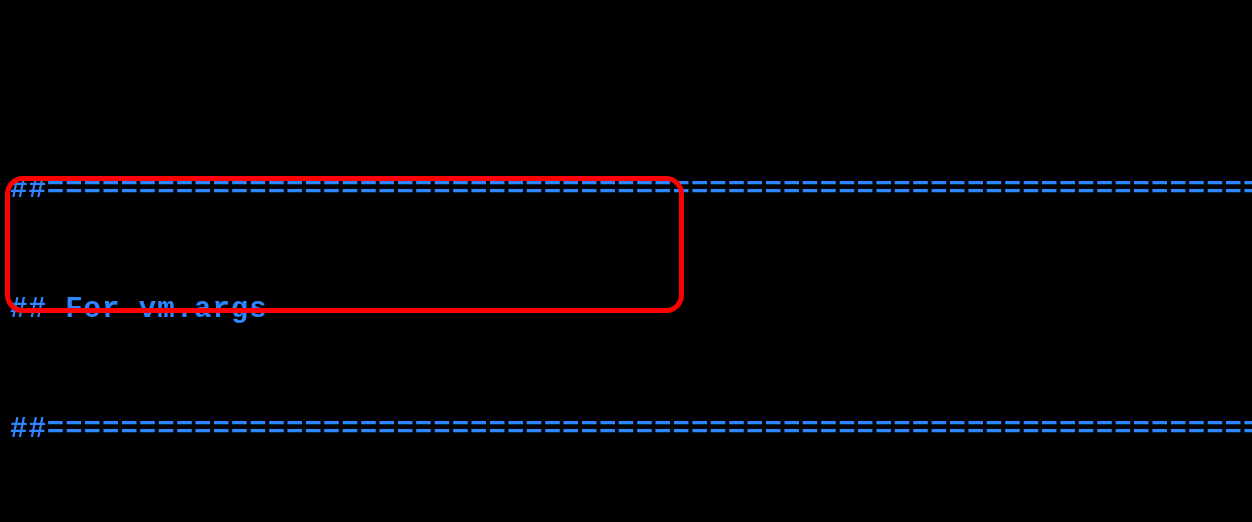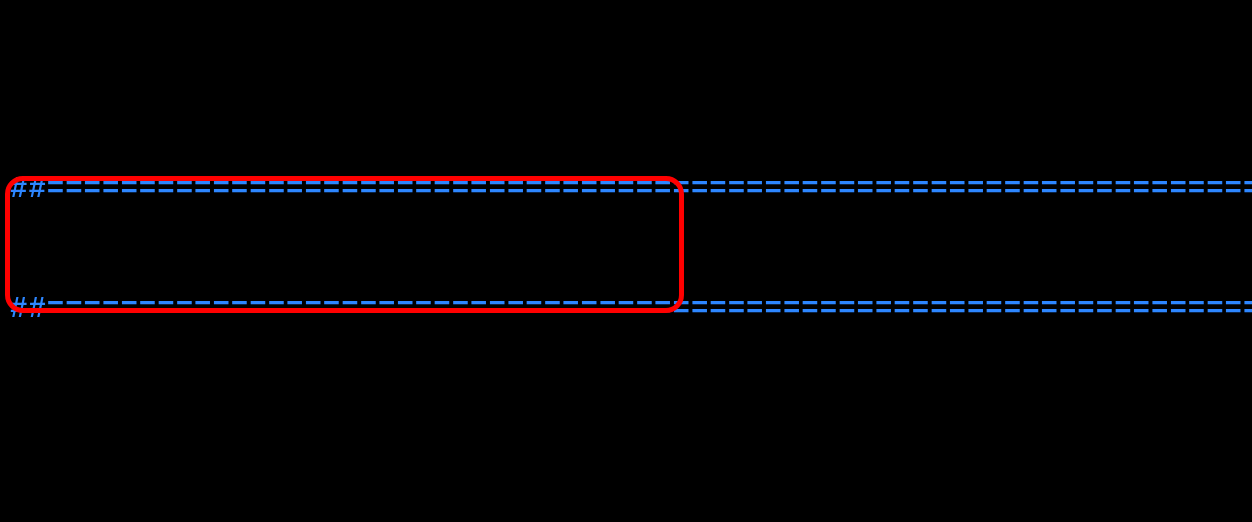--- a/index.html
+++ b/index.html
@@ -33,20 +33,21 @@
     border-radius: 18px;
     pointer-events: none;
   }
 </style>
 </head>
 <body>
 
 <div class="terminal">
   <div class="comment"></div>
   <div class="comment">##======================================================================</div>
+  <div class="comment">## For vm.args</div>
   <div class="comment">##======================================================================</div>
   
   
   <div class="plain"></div>
   
   
   
   <div class="plain"></div>
   
 

